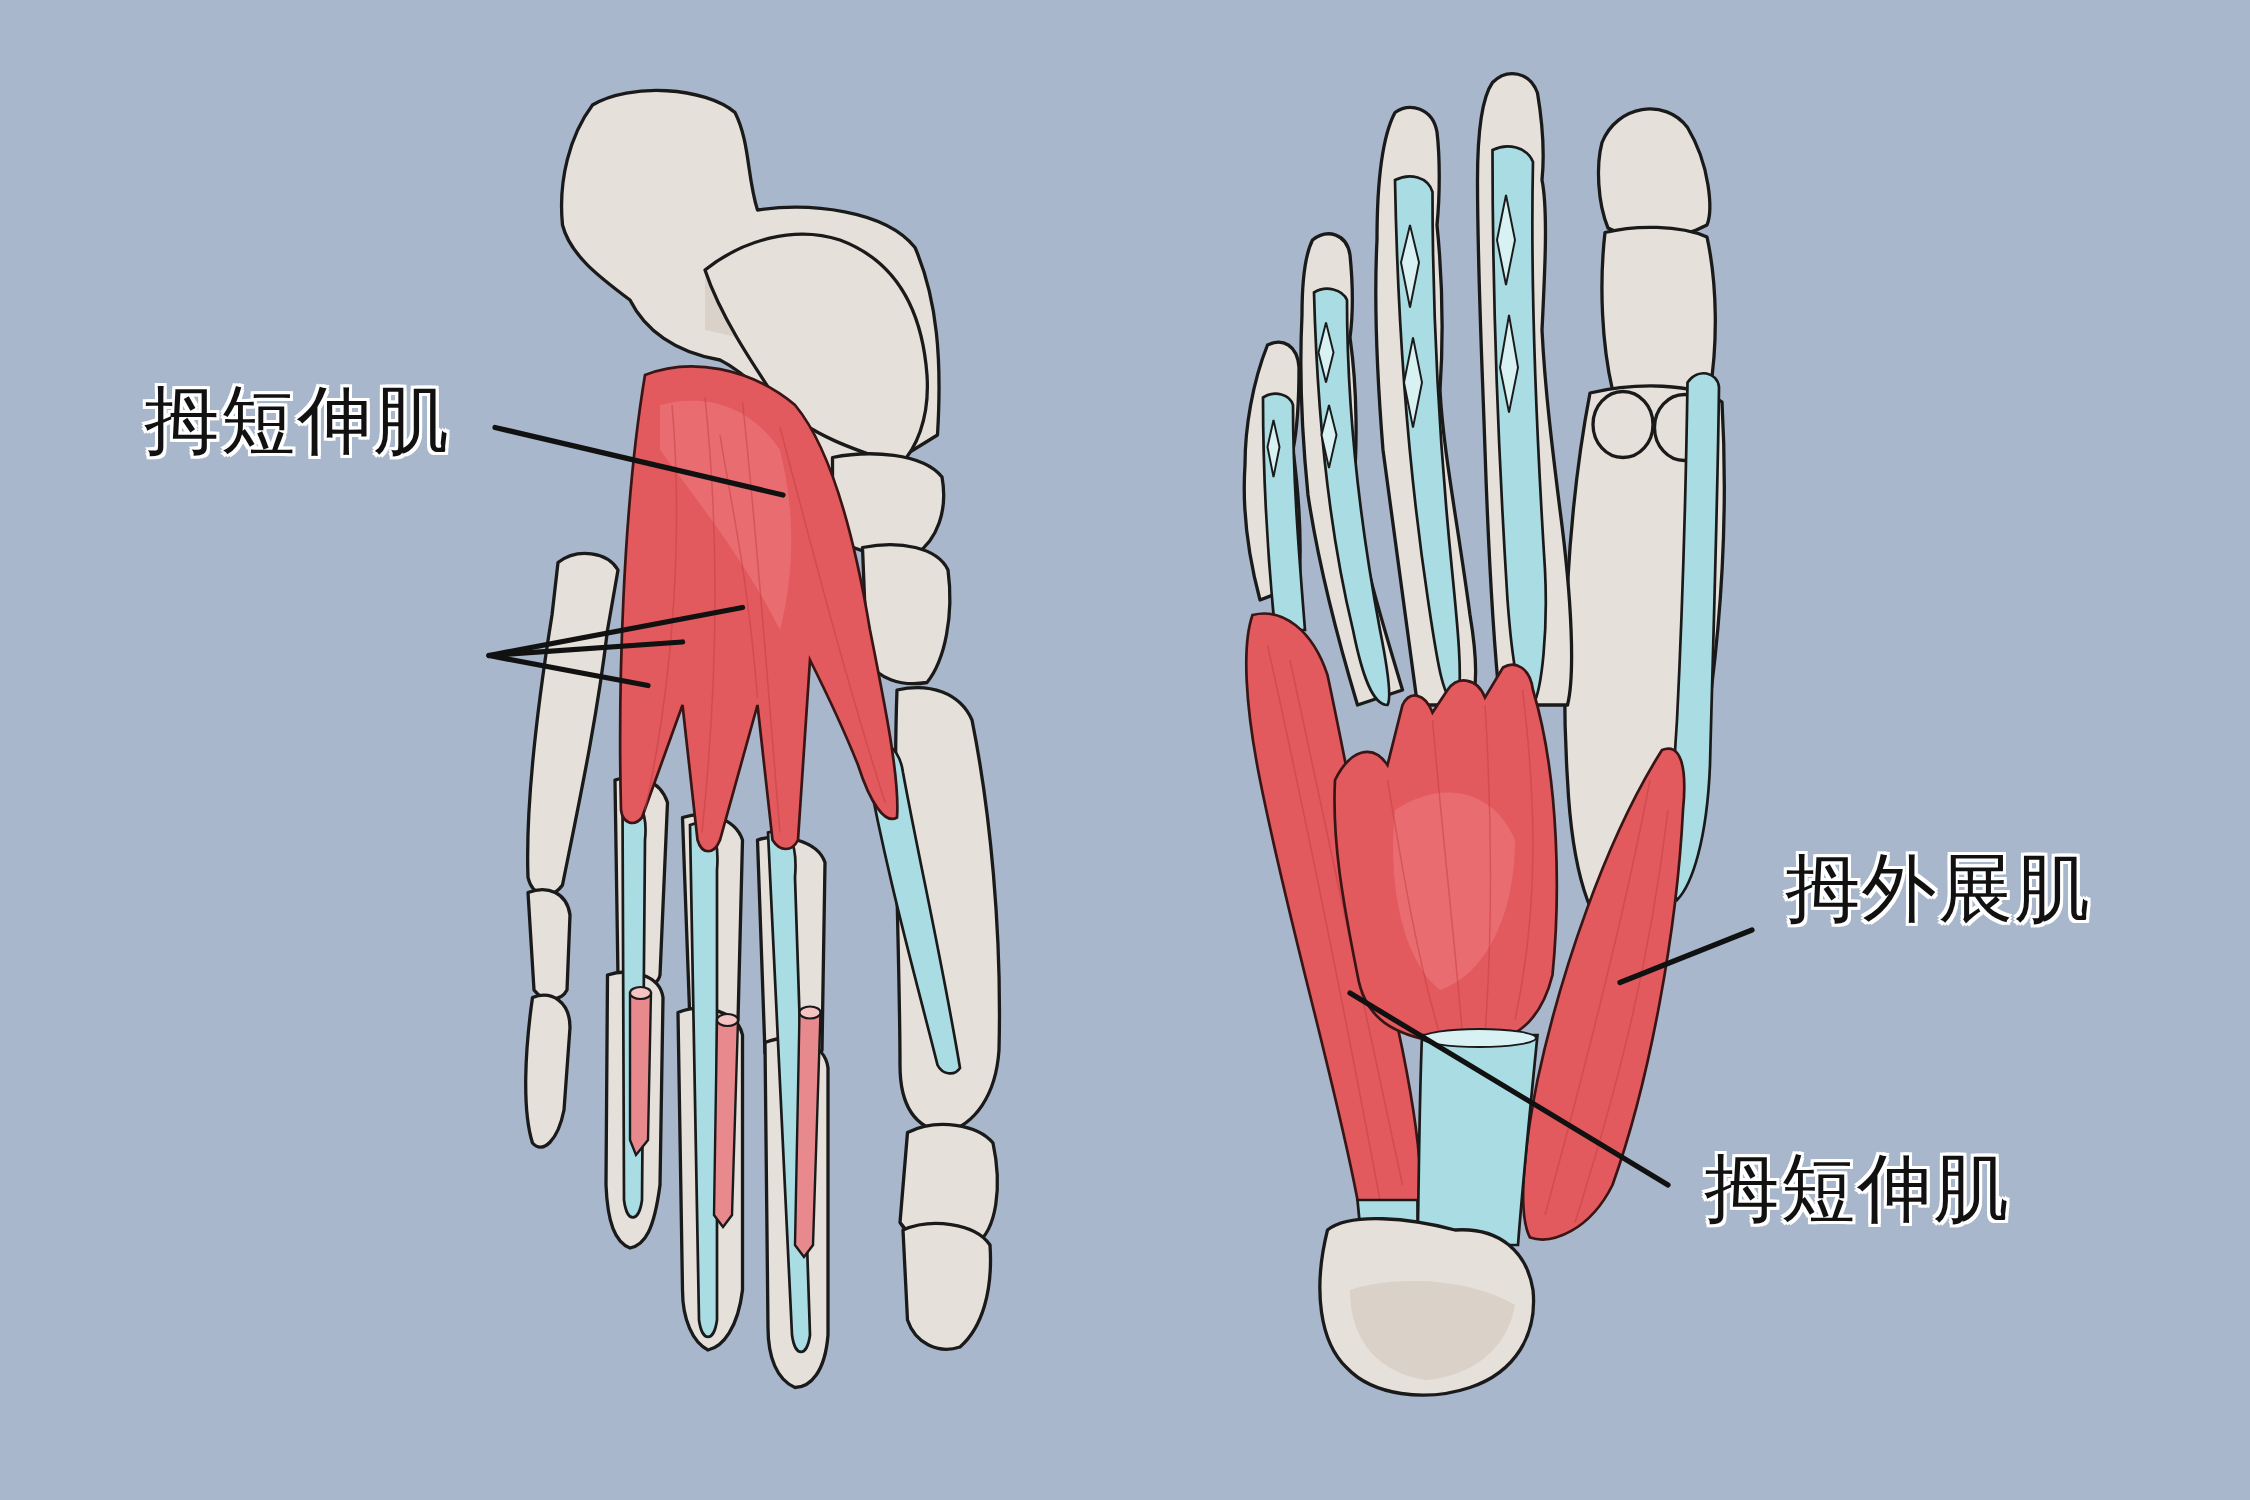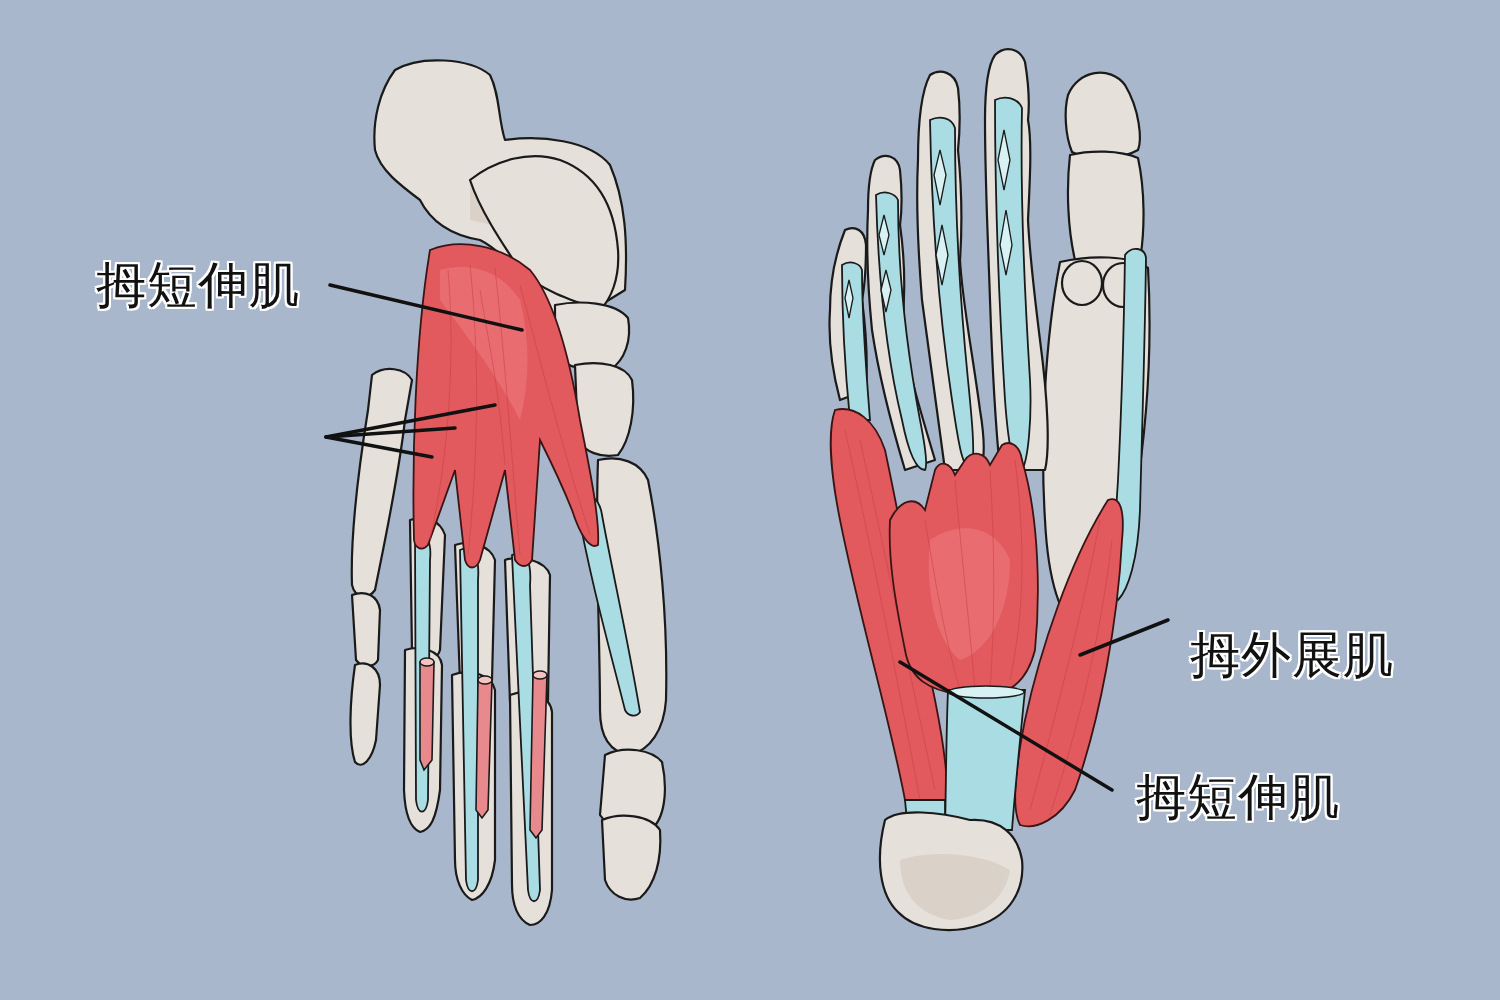--- a/index.html
+++ b/index.html
@@ -5,21 +5,21 @@
     html, body { margin: 0; padding: 0; }
     body {
       width: 1500px; height: 1000px; overflow: hidden;
       background: #a8b7cb;
       font-family: "DejaVu Sans", sans-serif;
       position: relative;
     }
     #stage { position: absolute; left: 0; top: 0; width: 1500px; height: 1000px; }
     .label {
       position: absolute;
-      font-family: Liberation Serif, serif;
+      font-family: Liberation Mono, monospace;
       font-size: 50px;
       line-height: 1;
       color: #111;
       letter-spacing: 1px;
       text-shadow:
         -2px -2px 0 #fff, 2px -2px 0 #fff, -2px 2px 0 #fff, 2px 2px 0 #fff,
         0 -2px 0 #fff, 0 2px 0 #fff, -2px 0 0 #fff, 2px 0 0 #fff;
       white-space: nowrap;
     }
     .bone { fill: #e6e0da; stroke: #1a1a1a; stroke-width: 2.2; stroke-linejoin: round; }
@@ -169,15 +169,15 @@
            C950,935 915,930 898,912 C880,895 875,860 885,820 Z"></path>
       <path class="bone-shade" d="M900,860 C930,850 980,852 1010,870 C1005,900 980,918 950,920 C920,915 900,895 900,860 Z"></path>
 
       <line class="leader" x1="1168" y1="620" x2="1080" y2="655"></line>
       <line class="leader" x1="900" y1="662" x2="1112" y2="790"></line>
     </g>
   </svg>
 
   
   <div class="label" style="left:96px; top:260px;">拇短伸肌</div>
-  <div class="label" style="left:1190px; top:630px;">拇外展肌</div>
+  <div class="label" style="left:1190px; top:572px;">拇外展肌</div>
   <div class="label" style="left:1136px; top:772px;">拇短伸肌</div>
 </div>
 
 </body></html>

